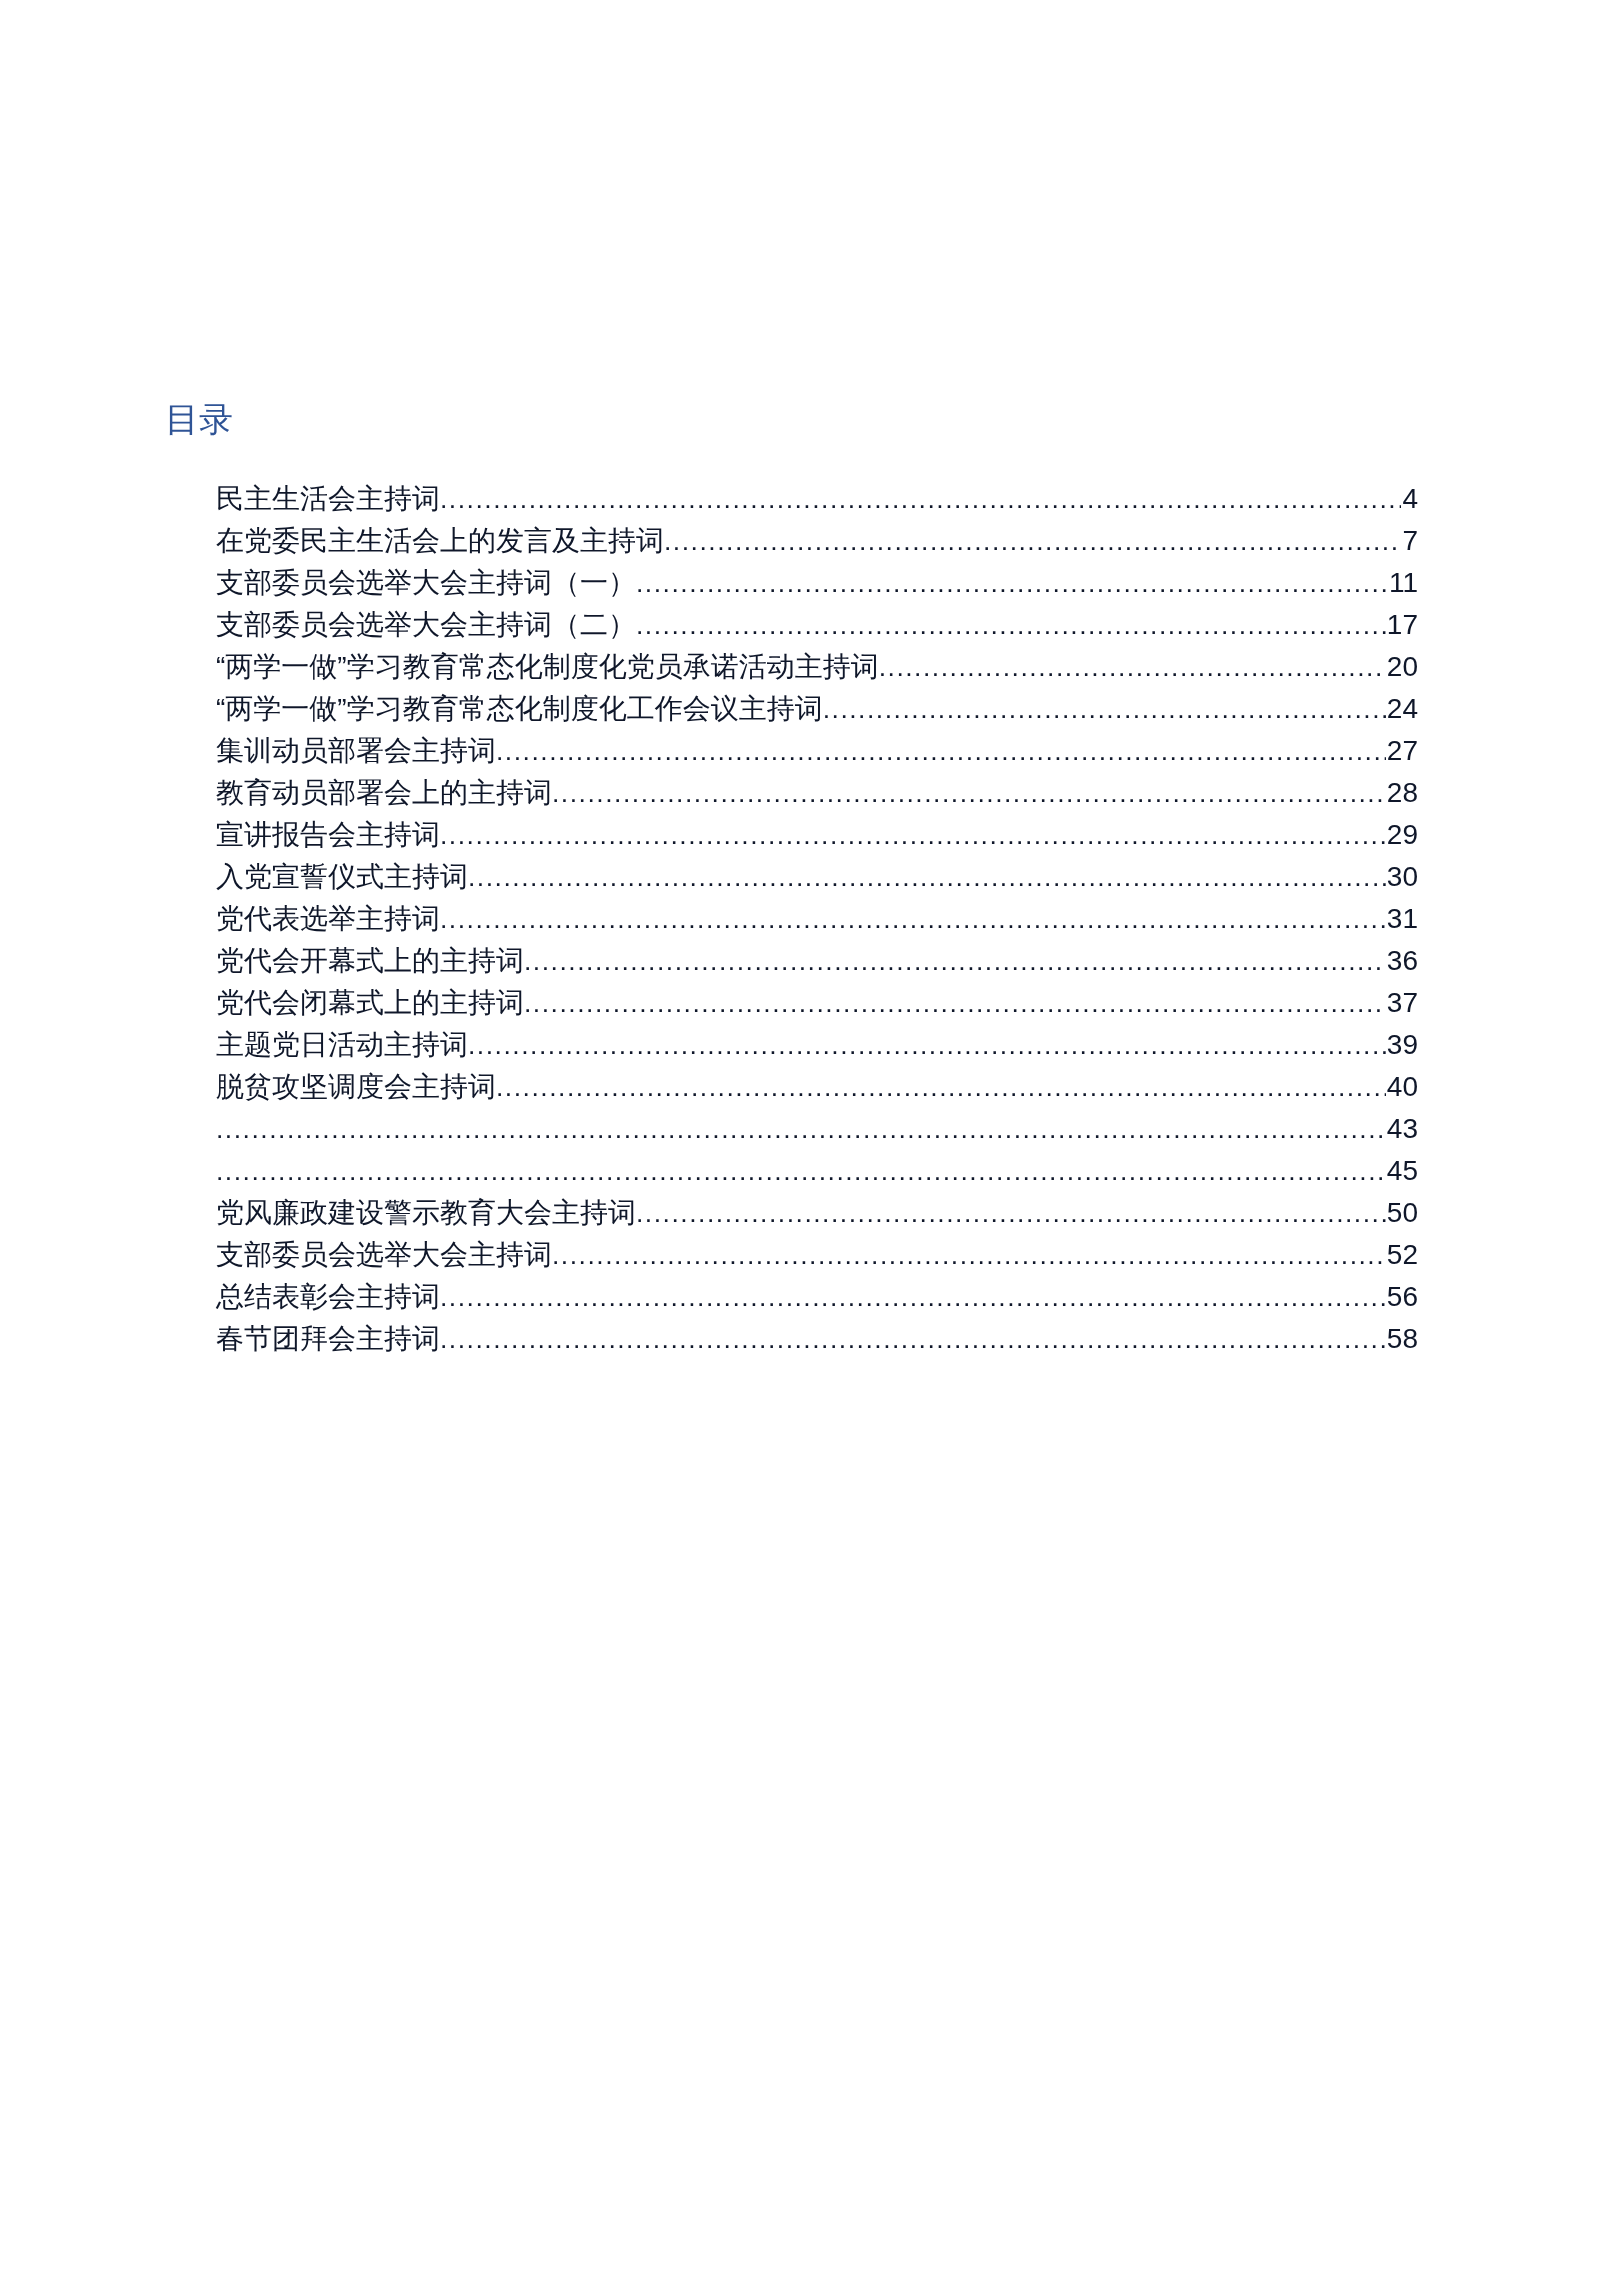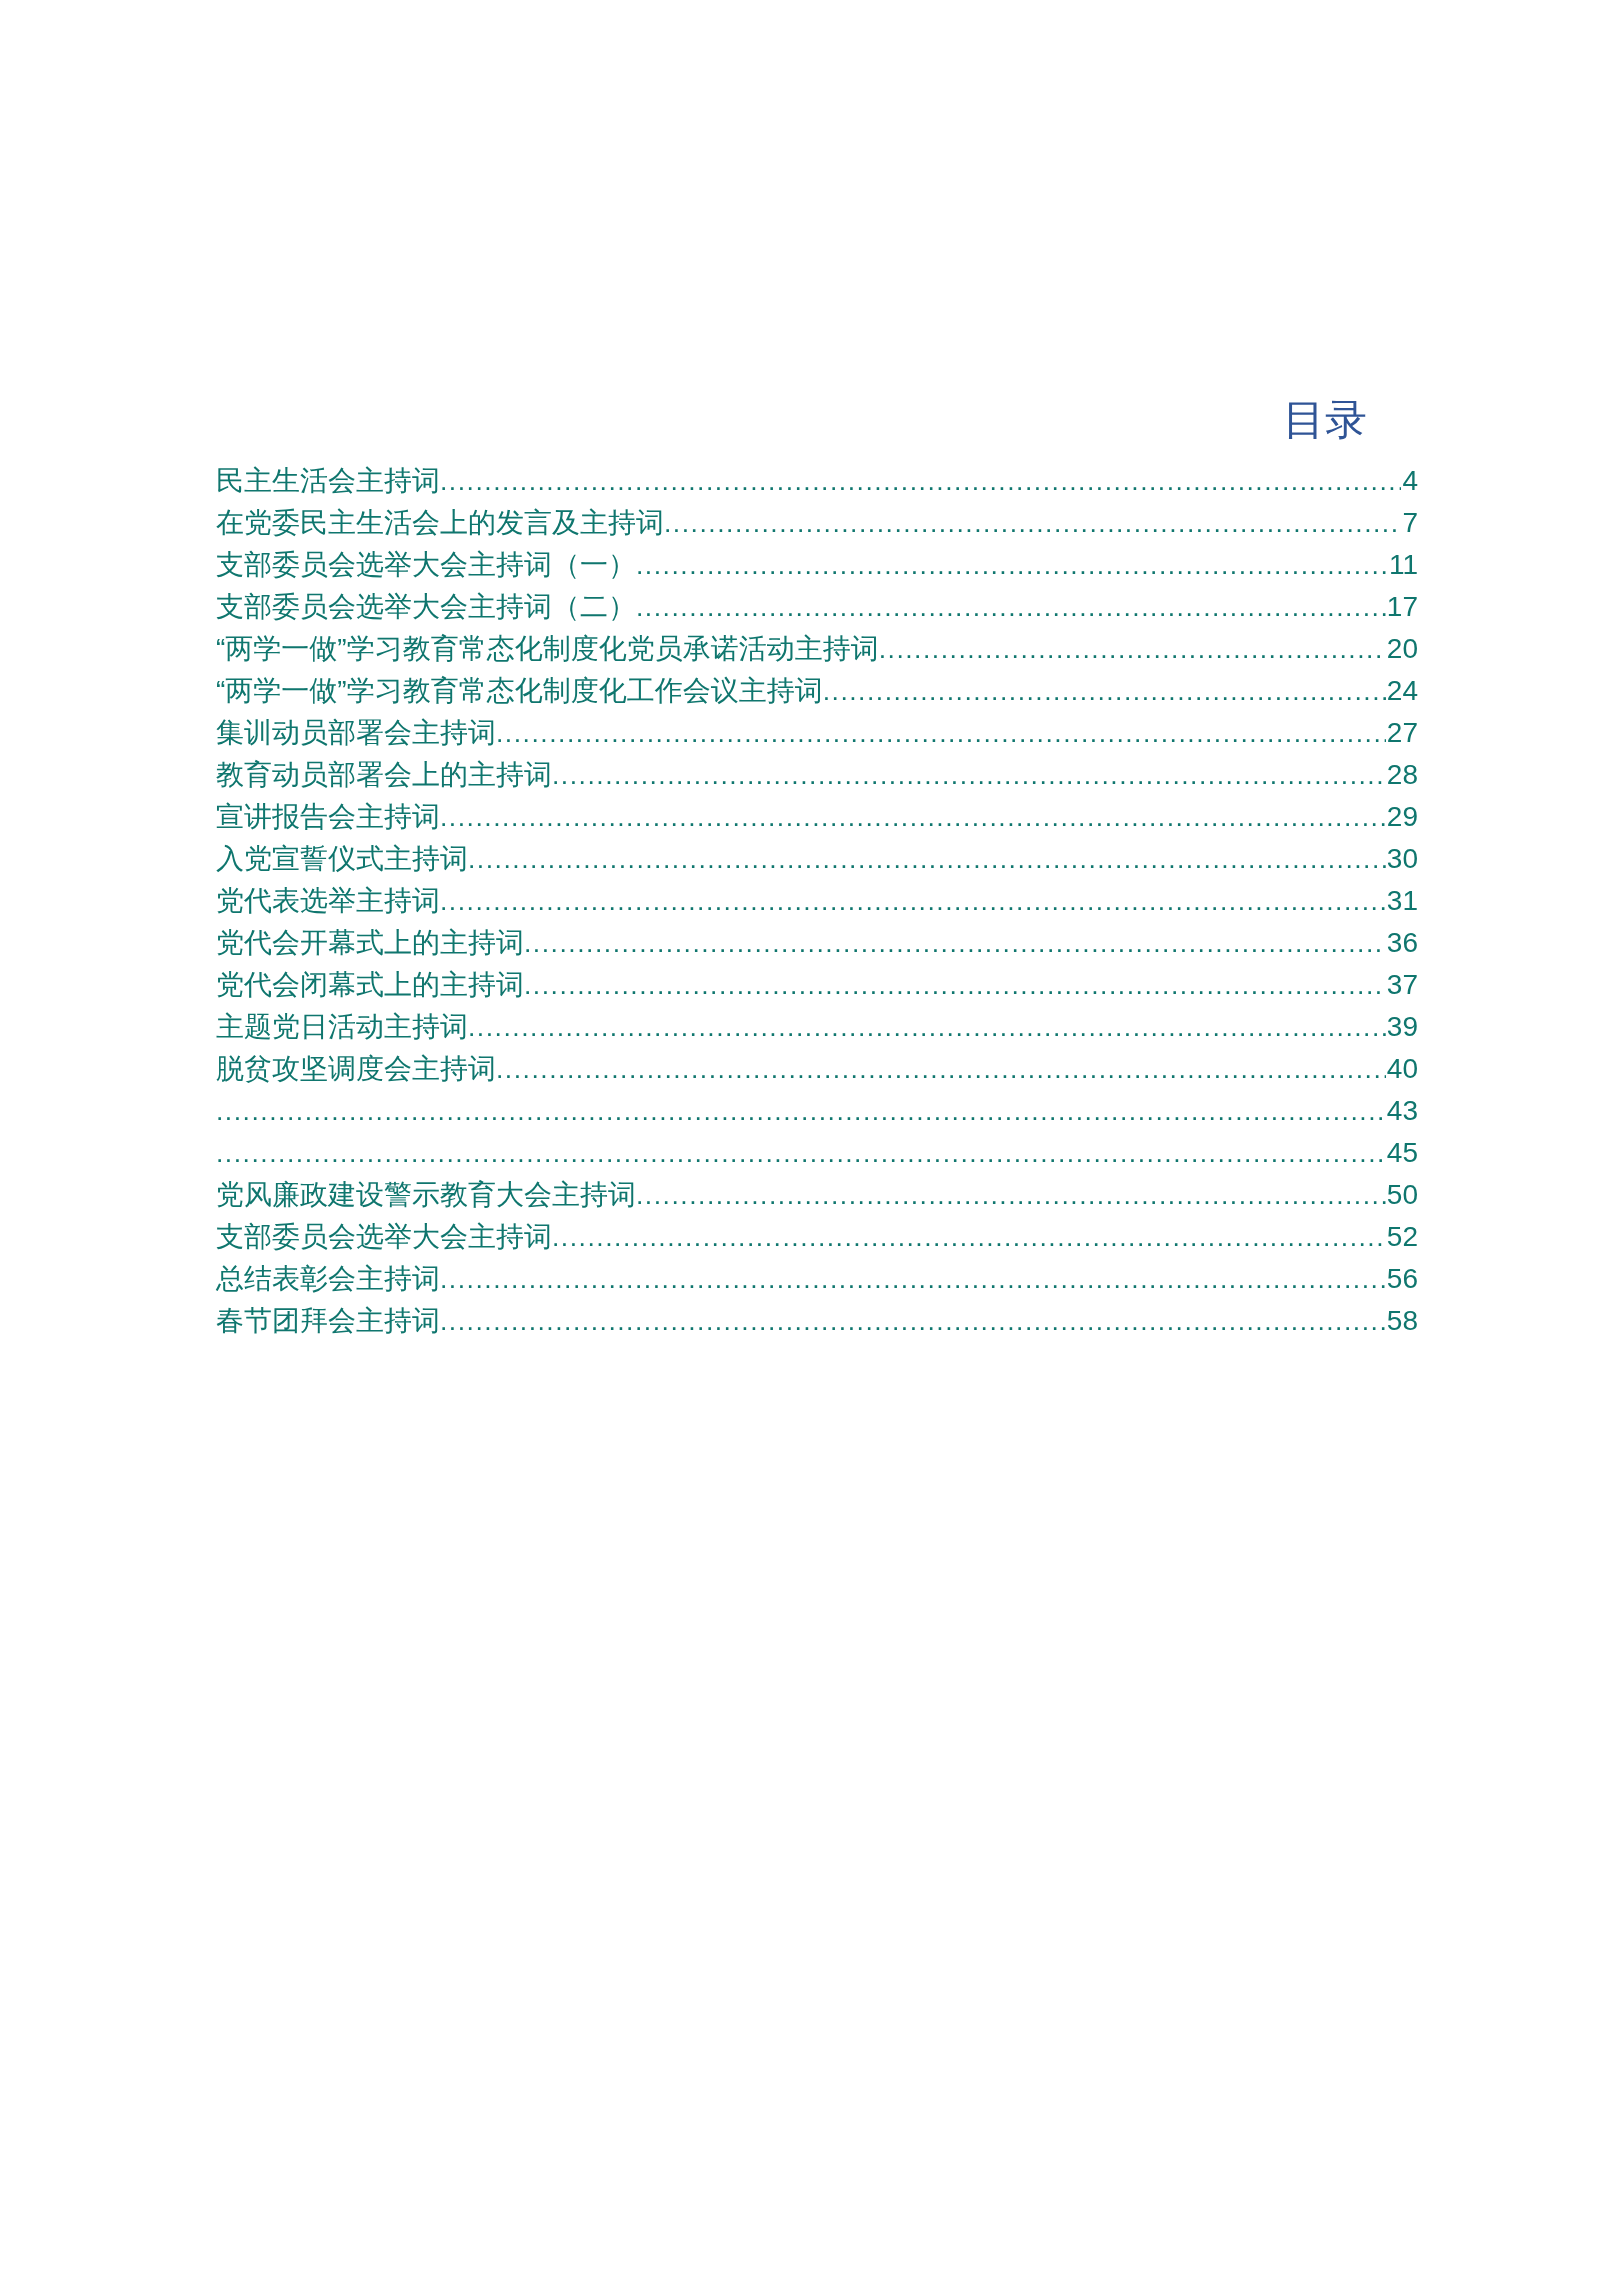--- a/index.html
+++ b/index.html
@@ -12,38 +12,38 @@
     width: 1621px;
     height: 2293px;
     background: #ffffff;
     box-sizing: border-box;
     padding: 394px 203px 0 216px;
     font-family: "Liberation Sans", sans-serif;
     color: #000000;
     overflow: hidden;
   }
   .doc-title {
-    margin: 0 0 15px 0;
-    font-size: 42px;
+    margin: 0 0 33px 0;
+    font-size: 34px;
     line-height: 51px;
     font-weight: 400;
-    text-align: right;
+    text-align: left;
     transform: translateX(-51px);
     color: #2F5496; 
   }
   .toc {
     width: 100%;
   }
   .toc-row {
     display: flex;
     align-items: flex-start;
     line-height: 42px;
     font-size: 28px;
     white-space: nowrap;
-    color: #0f766e;
+    color: #0f172a;
   }
   .toc-label {
     flex: 0 0 auto;
   }
   .toc-leader {
     flex: 1 1 auto;
     min-width: 0;
     overflow: hidden;
     font-size: 26.5px;
     letter-spacing: 1.5px;

